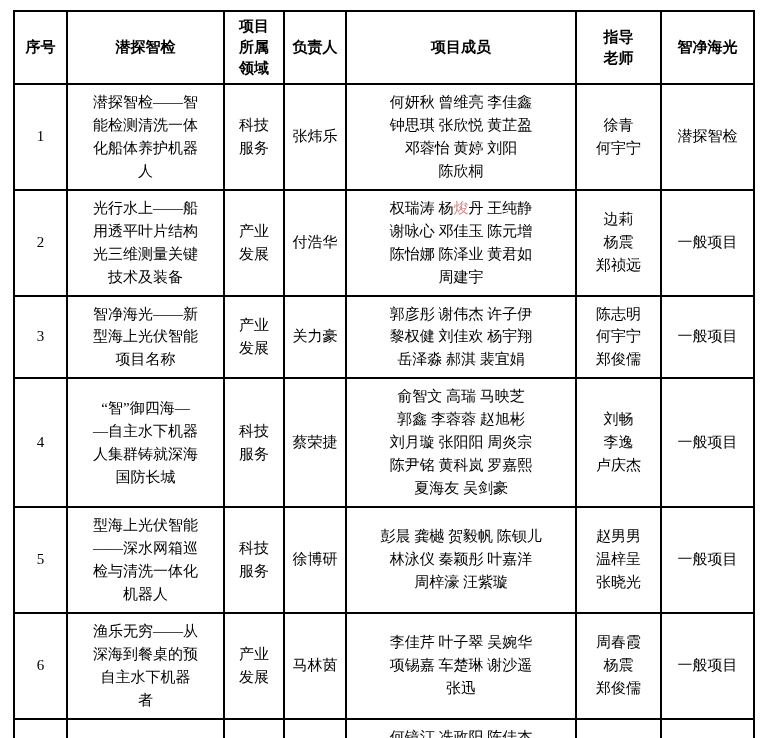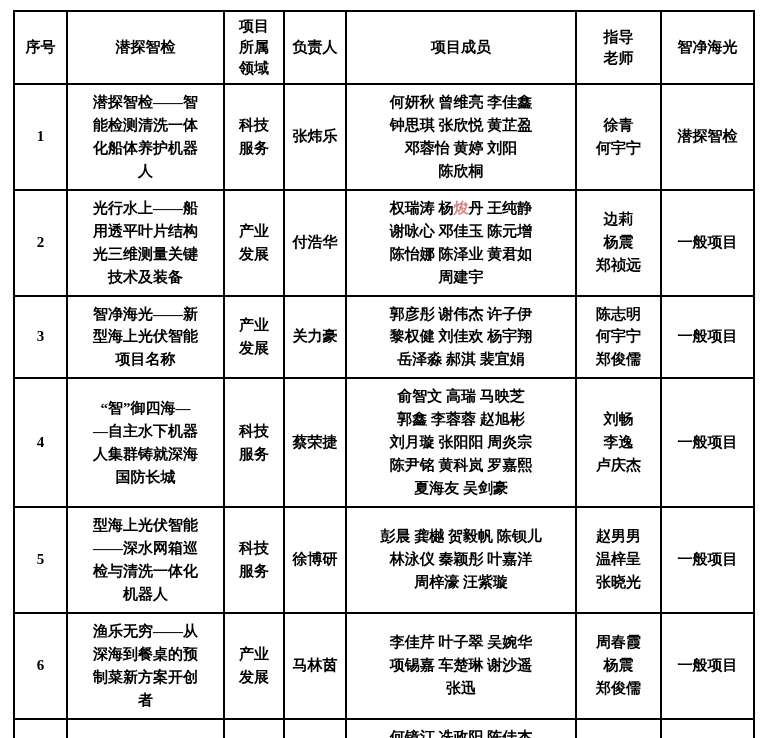--- a/index.html
+++ b/index.html
@@ -34,21 +34,21 @@
   table.grid th {
     font-size: 15px;
     font-weight: bold;
     line-height: 1.4;
     padding: 4px 2px;
     height: 65px;
     white-space: pre-line;
   }
   table.grid td {
     font-size: 15px;
-    font-weight: bold;
+    font-weight: normal;
     line-height: 1.53;
     padding: 6px 3px;
     white-space: pre-line;
   }
   td.cell-name   { padding-left: 12px; padding-right: 12px; }
   td.cell-members{ padding-left: 8px;  padding-right: 8px; }
   .alt-glyph {  }
 </style>
 </head>
 <body>
@@ -168,21 +168,21 @@
       <td class="cell-advisors">赵男男
 温梓呈
 张晓光</td>
       <td class="cell-recommendation">一般项目</td>
     </tr>
 
     <tr>
       <td class="cell-no">6</td>
       <td class="cell-name">渔乐无穷——从
 深海到餐桌的预
-制菜新方案开创
+自主水下机器
 者</td>
       <td class="cell-field">产业
 发展</td>
       <td class="cell-leader">马林茵</td>
       <td class="cell-members">李佳芹 叶子翠 吴婉华
 项锡嘉 车楚琳 谢沙遥
 张迅</td>
       <td class="cell-advisors">周春霞
 杨震
 郑俊儒</td>

